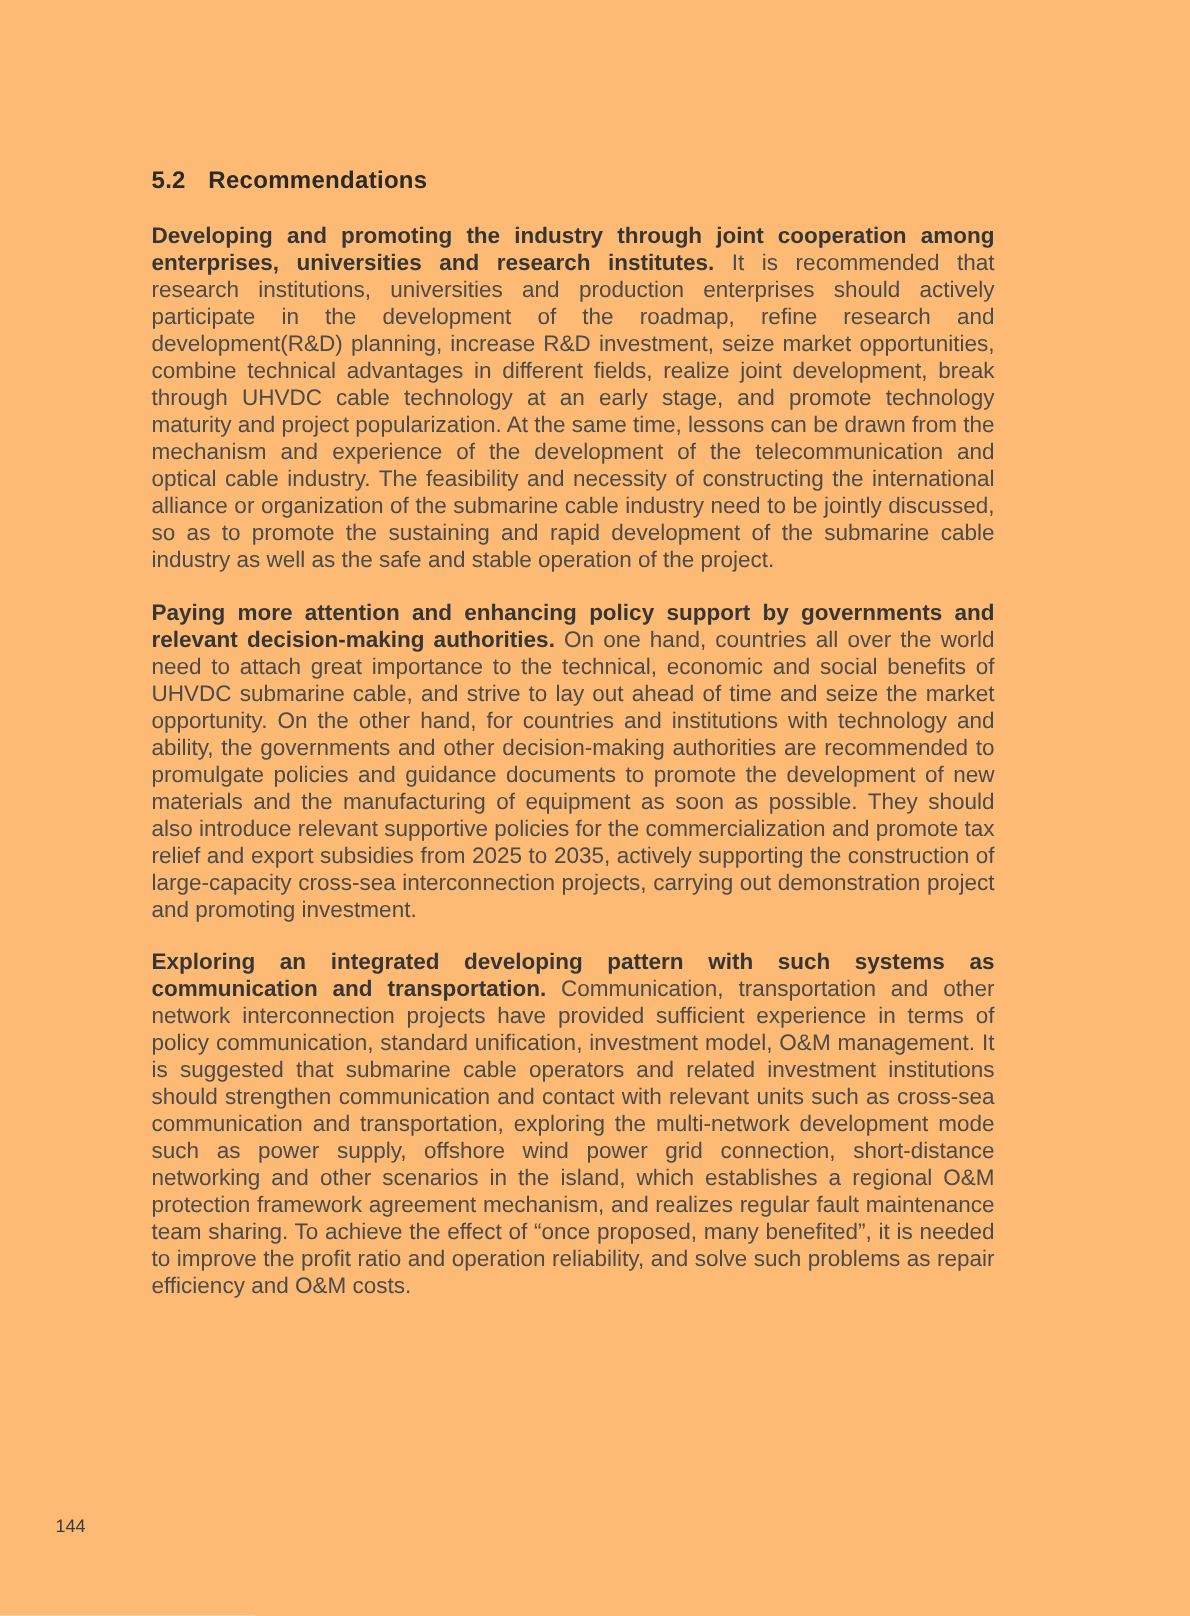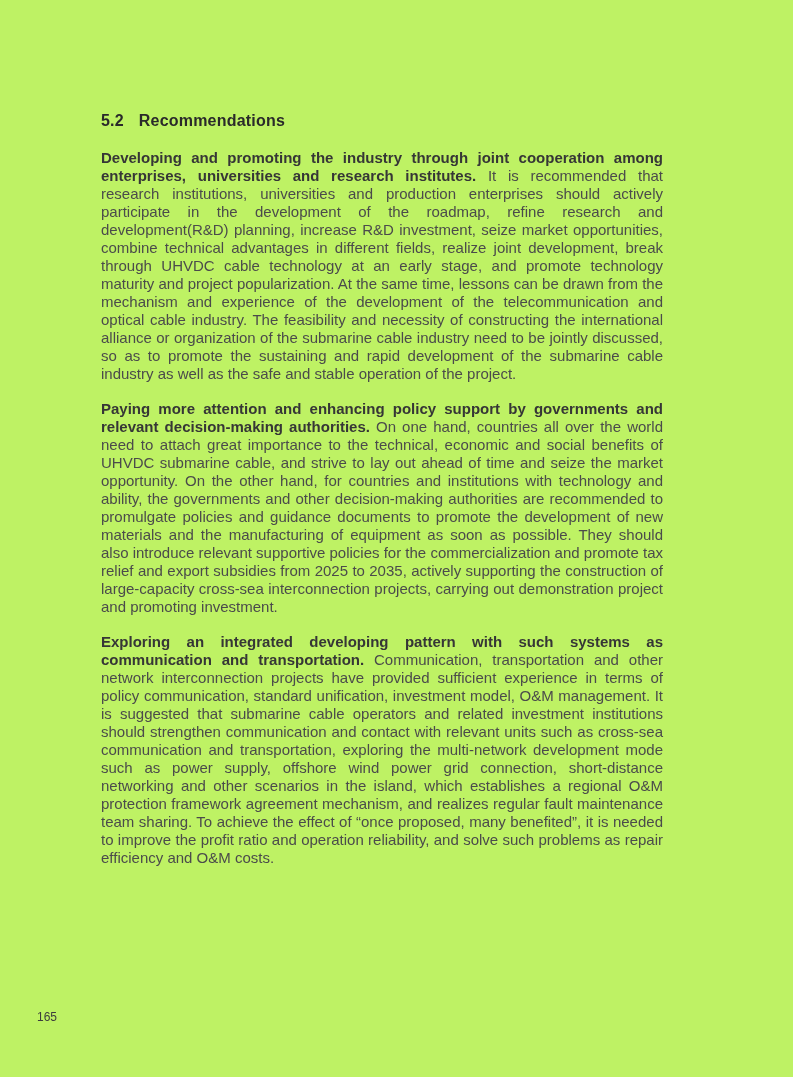--- a/index.html
+++ b/index.html
@@ -7,21 +7,21 @@
   body {
     width: 793px;
     height: 1077px;
     position: relative;
     font-family: "Liberation Sans", sans-serif;
     overflow: hidden;
   }
   .page {
     position: absolute;
     inset: 0;
-    background: #bef264;
+    background: #fdba74;
     padding-left: 33px;
   }
   .content {
     position: absolute;
     left: 101px;
     top: 113px;
     width: 562px;
   }
   .section-heading {
     display: flex;
@@ -72,15 +72,15 @@
     <p class="para">
       <strong>Paying more attention and enhancing policy support by governments and relevant decision-making authorities.</strong><span> On one hand, countries all over the world need to attach great importance to the technical, economic and social benefits of UHVDC submarine cable, and strive to lay out ahead of time and seize the market opportunity. On the other hand, for countries and institutions with technology and ability, the governments and other decision-making authorities are recommended to promulgate policies and guidance documents to promote the development of new materials and the manufacturing of equipment as soon as possible. They should also introduce relevant supportive policies for the commercialization and promote tax relief and export subsidies from 2025 to 2035, actively supporting the construction of large-capacity cross-sea interconnection projects, carrying out demonstration project and promoting investment.</span>
     </p>
 
     <p class="para">
       <strong>Exploring an integrated developing pattern with such systems as communication and transportation.</strong><span> Communication, transportation and other network interconnection projects have provided sufficient experience in terms of policy communication, standard unification, investment model, O&amp;M management. It is suggested that submarine cable operators and related investment institutions should strengthen communication and contact with relevant units such as cross-sea communication and transportation, exploring the multi-network development mode such as power supply, offshore wind power grid connection, short-distance networking and other scenarios in the island, which establishes a regional O&amp;M protection framework agreement mechanism, and realizes regular fault maintenance team sharing. To achieve the effect of “once proposed, many benefited”, it is needed to improve the profit ratio and operation reliability, and solve such problems as repair efficiency and O&amp;M costs.</span>
     </p>
 
   </div>
 
-  <div class="page-number">165</div>
+  <div class="page-number">144</div>
 
 </div>
 
 </body></html>

